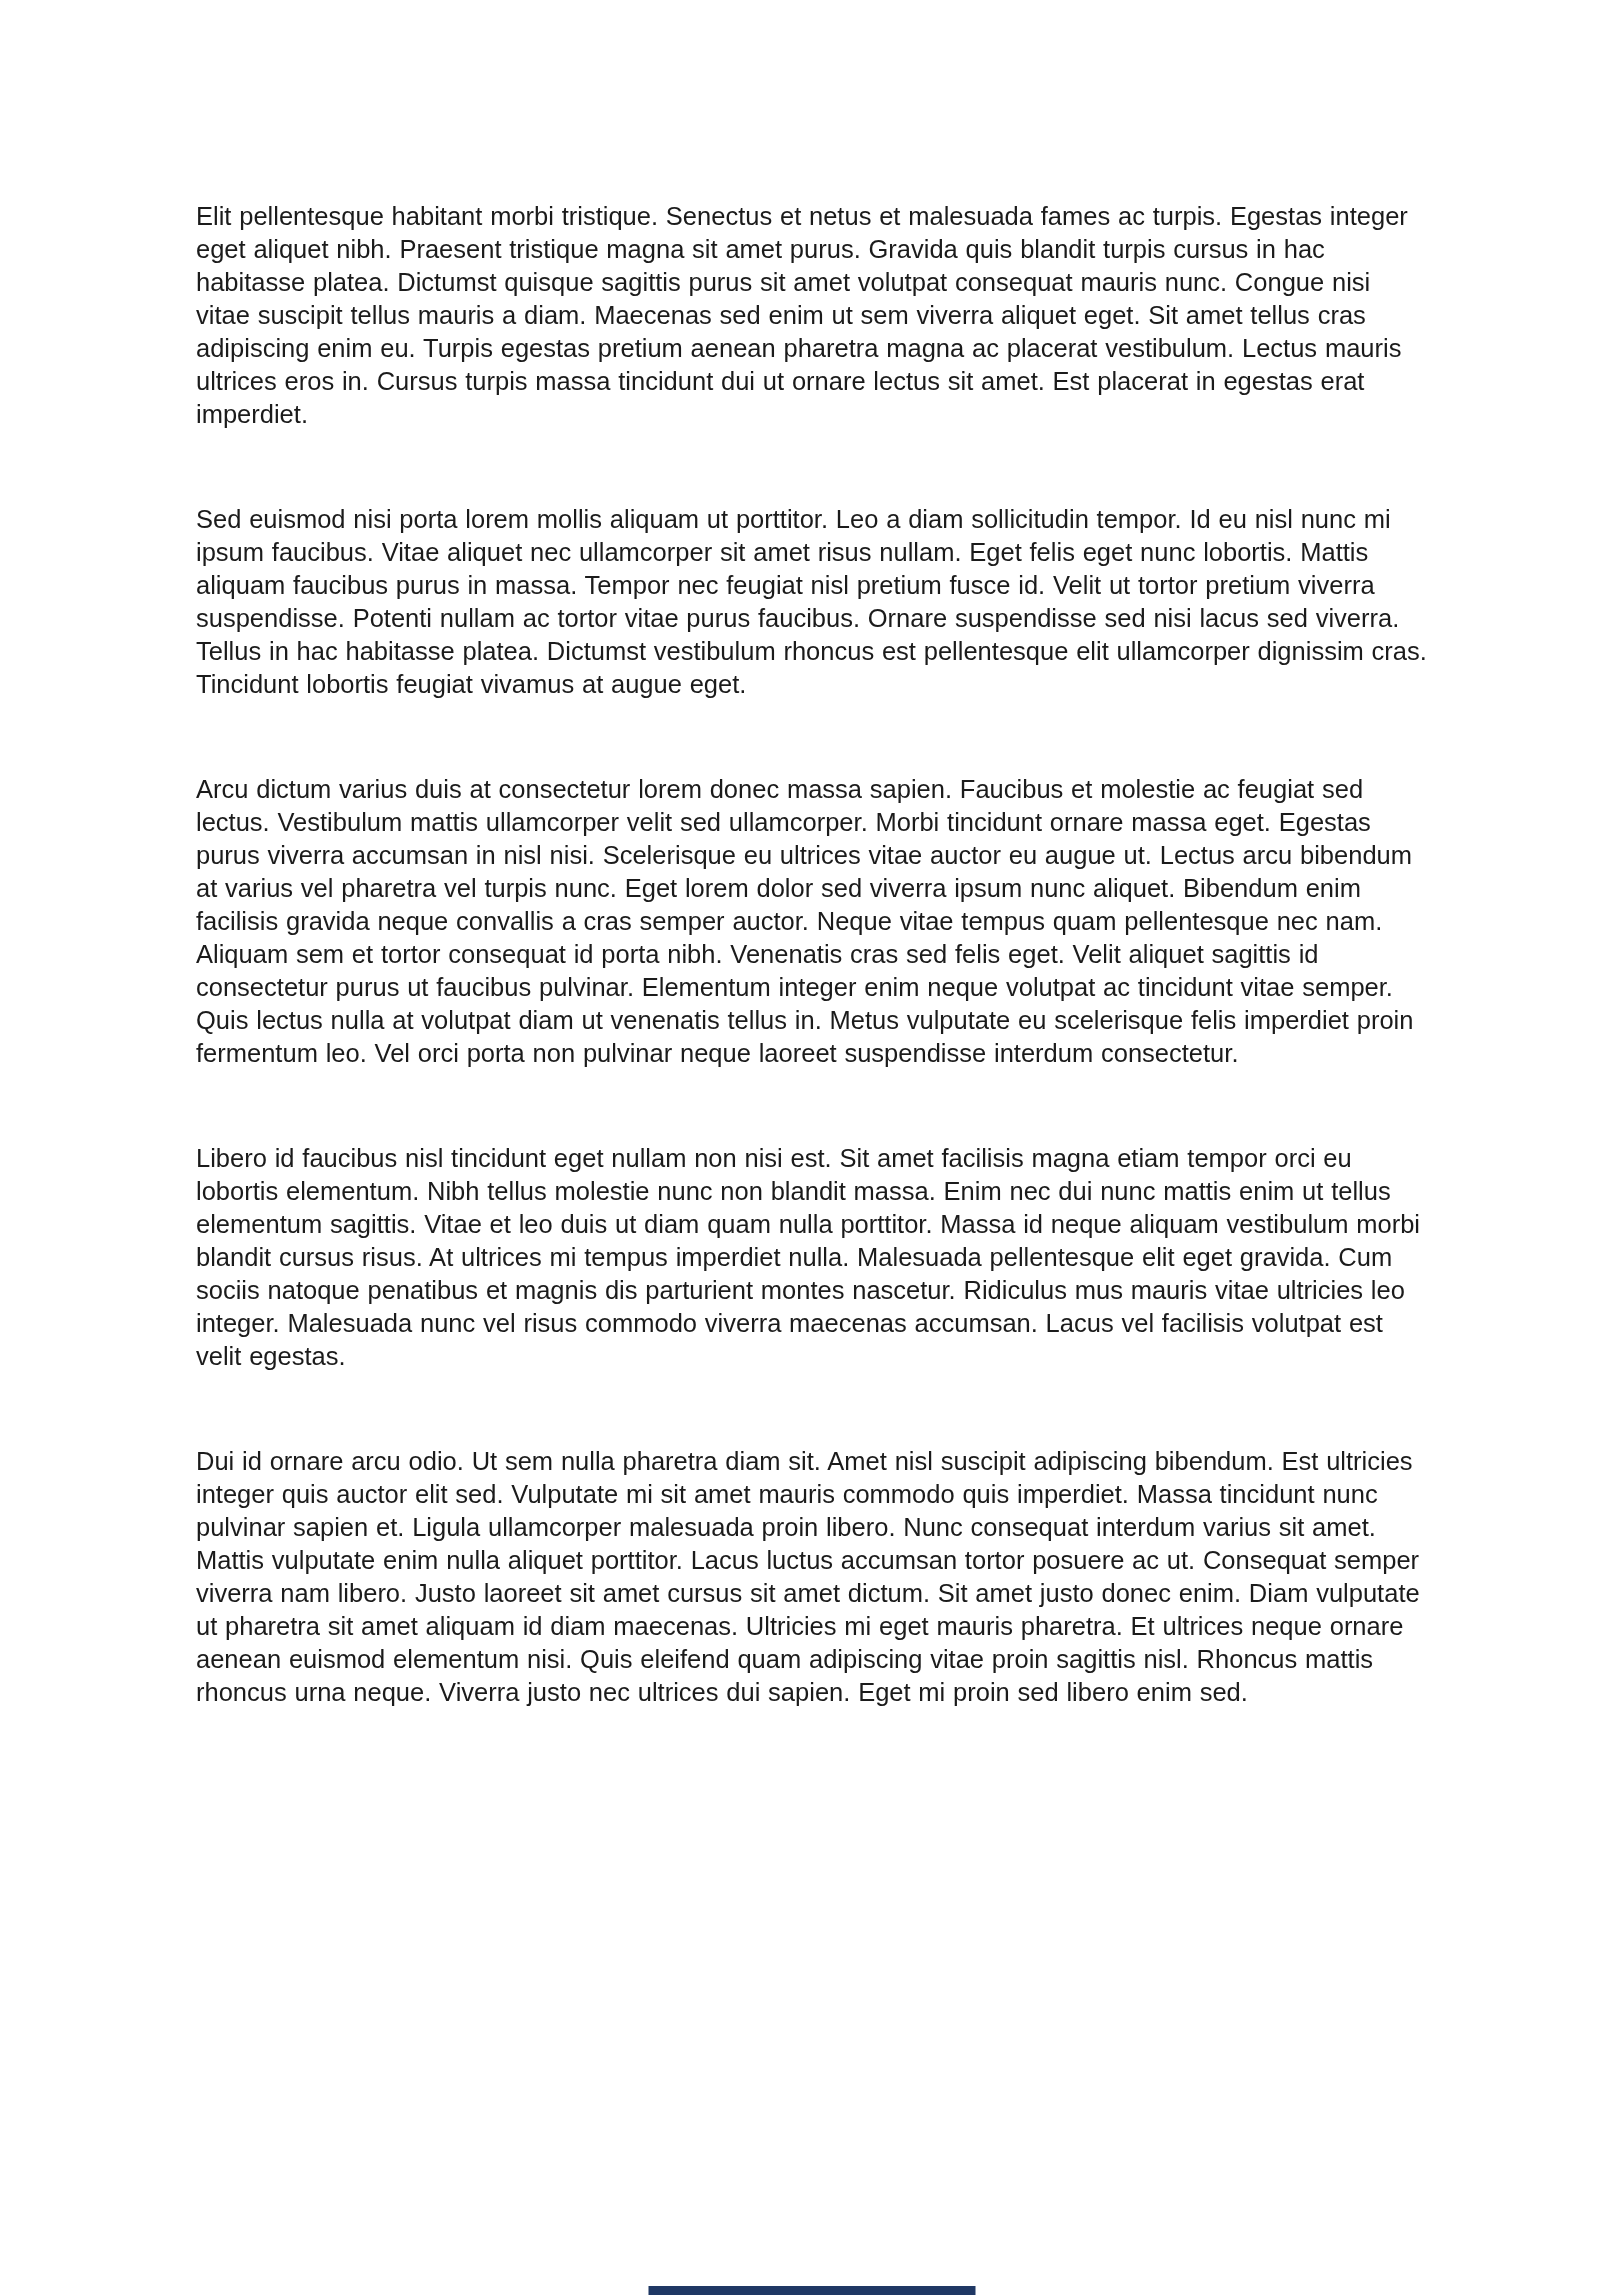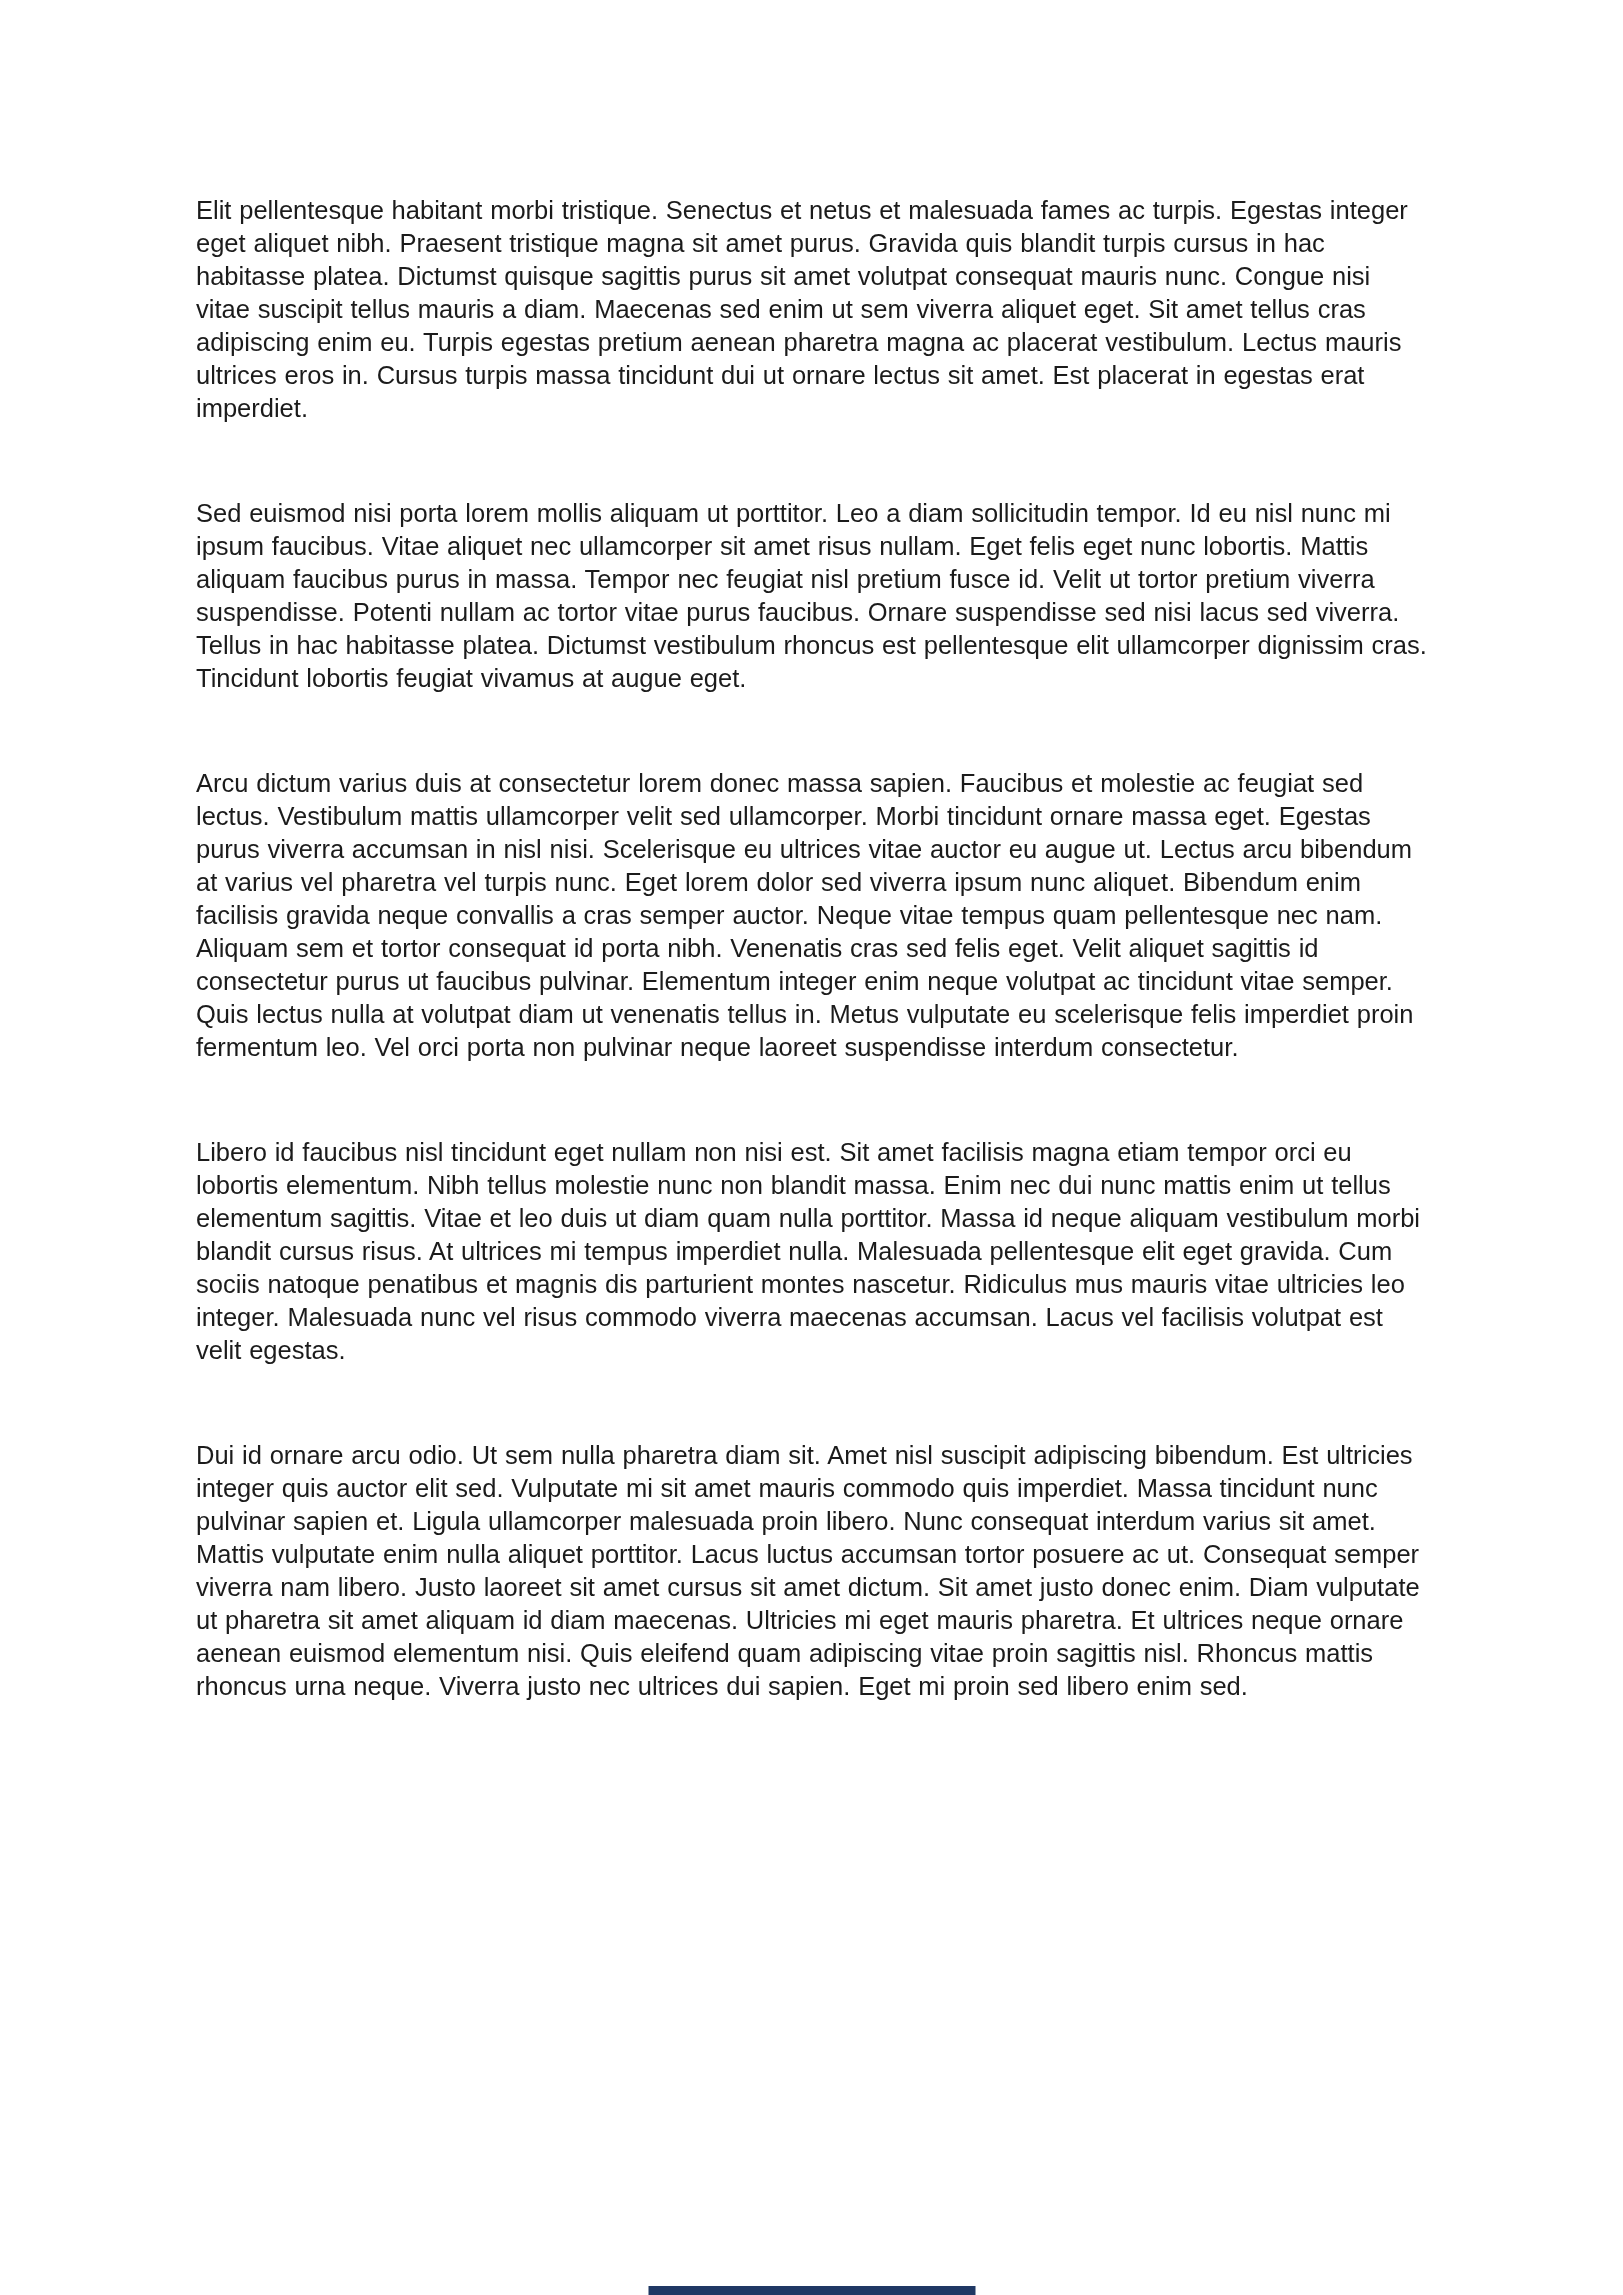--- a/index.html
+++ b/index.html
@@ -15,21 +15,21 @@
     font-family: "Liberation Sans", sans-serif;
   }
   .page {
     width: 1623px;
     height: 2295px;
     background: #ffffff;
     position: relative;
   }
   .content {
     position: absolute;
-    top: 194px;
+    top: 200px;
     left: 196px;
     width: 1233px;
     color: #1b1b1b;
     font-size: 25.5px;
     line-height: 33px;
     text-align: left;
   }
   .content p {
     margin: 0 0 72px 0;
     word-spacing: 0.7px;

